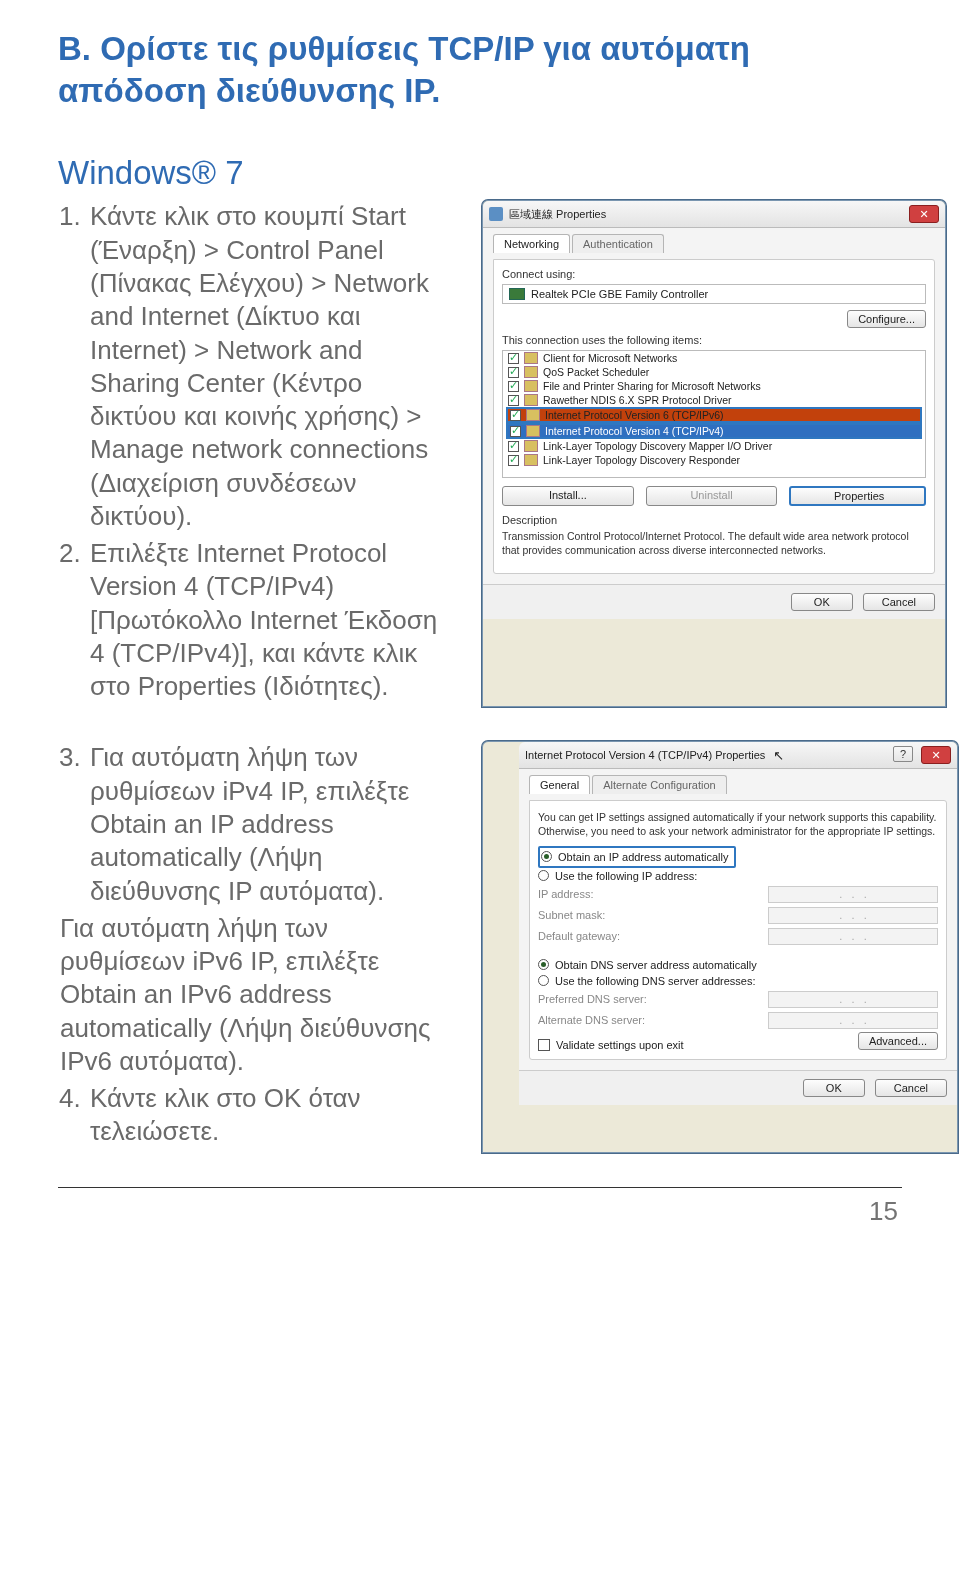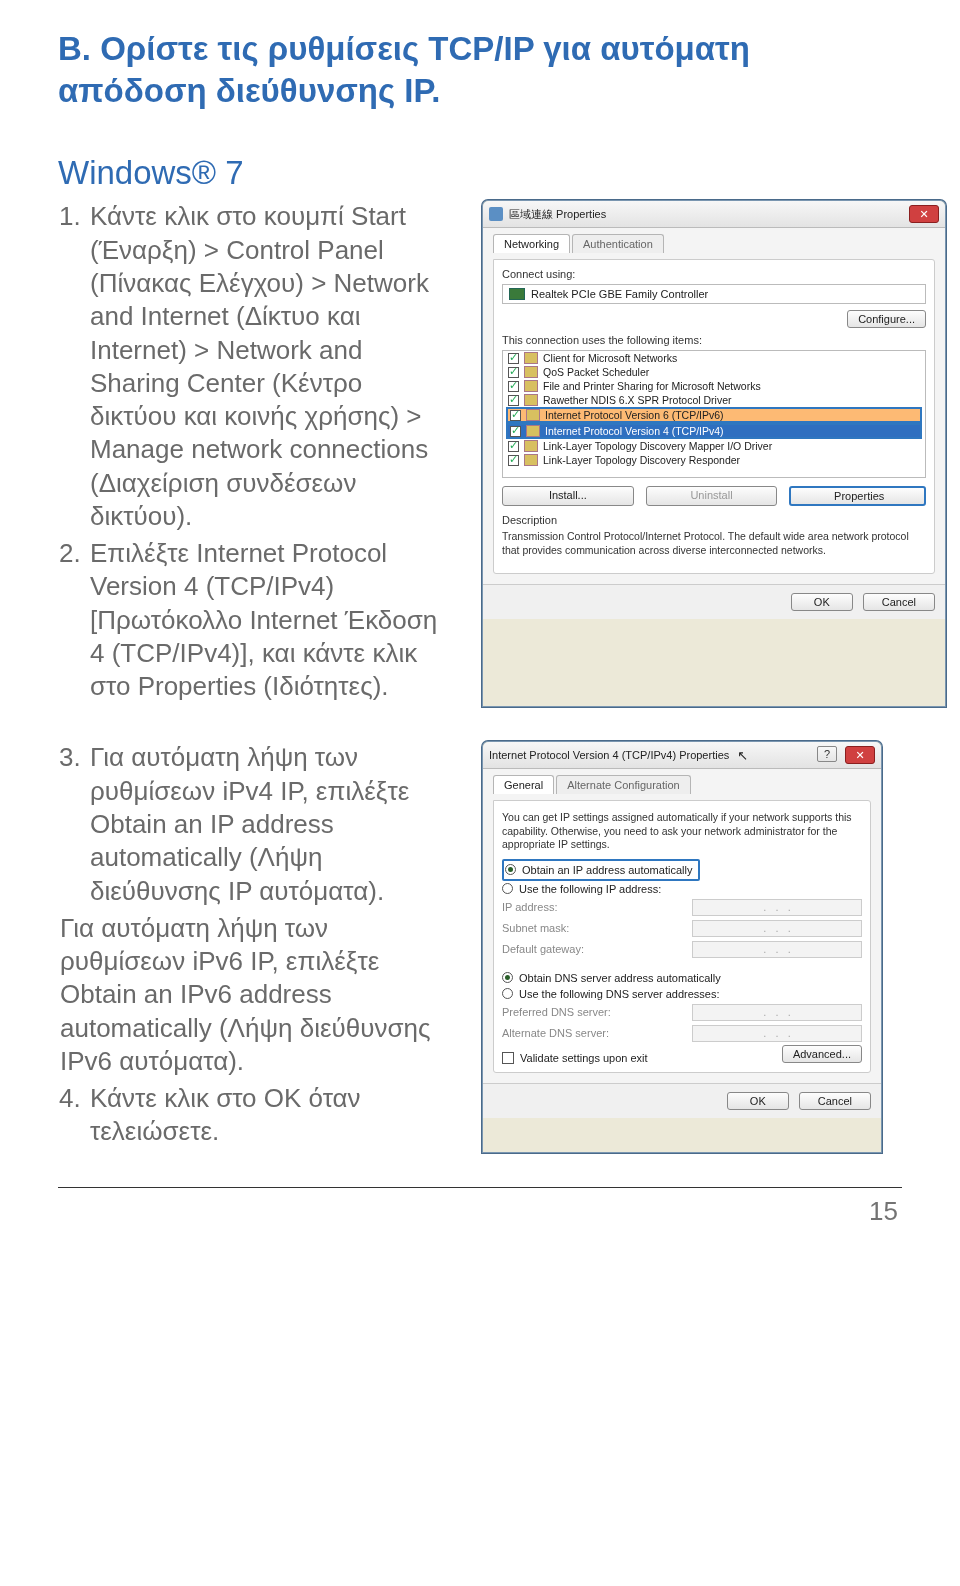--- a/index.html
+++ b/index.html
@@ -106,31 +106,31 @@
     border-radius:3px; font-size:11px; color:#222;
   }
   .rightalign { display:flex; justify-content:flex-end; }
   .listbox {
     border:1px solid #bbb; background:#fff; height:128px; overflow:hidden; margin-bottom:8px;
   }
   .li-row { display:flex; align-items:center; gap:5px; padding:1px 5px; font-size:10.5px; white-space:nowrap;}
   .li-row .chk { width:11px; height:11px; border:1px solid #555; background:#fff; position:relative;}
   .li-row .chk::after { content:"✓"; position:absolute; top:-3px; left:0; font-size:11px; color:#2a5;}
   .li-row .picon { width:14px; height:12px; background:#d8c060; border:1px solid #a78; }
-  .li-row.hi { background:#fdba74; border:2px solid #2f77c0; margin:0 3px; padding:0 2px;}
+  .li-row.hi { background:#c2410c; border:2px solid #2f77c0; margin:0 3px; padding:0 2px;}
   .li-row.sel { background:#2f6fc0; color:#fff;}
   .btnrow { display:flex; gap:12px; margin-bottom:8px;}
   .btnrow .smallbtn { flex:1; text-align:center;}
   .btnrow .smallbtn.ghost { color:#999;}
   .btnrow .hi-btn { border:2px solid #2f77c0;padding-left:13px;}
   .desc { font-size:10.5px; color:#333; margin:2px 0 8px 0; line-height:1.25;}
   .win .footer { display:flex; justify-content:flex-end; gap:10px; padding:8px 10px; background:#f0f0f0; border-top:1px solid #ccc;}
 
   
-  .win2 { width:400px; }
+  .win2 { width:476px;padding-left:36px; }
   .titlebar .help { width:20px; height:16px; border:1px solid #888; background:linear-gradient(#f7f7f7,#e5e5e5); border-radius:2px; display:flex; align-items:center; justify-content:center; font-size:11px; color:#333; margin-right:4px;}
   .titlebar .rightbtns { display:flex; gap:4px;}
   .cursor-icon { font-size:13px; color:#222; margin-left:2px;}
   .radio-row { display:flex; align-items:center; gap:6px; padding:2px 0; font-size:11px;}
   .radio-dot { width:11px; height:11px; border:1px solid #555; border-radius:50%; display:flex; align-items:center; justify-content:center;}
   .radio-dot.on::after { content:""; width:5px; height:5px; background:#2a5f2a; border-radius:50%;}
   .field-line { display:flex; align-items:center; justify-content:space-between; padding:2px 0;}
   .field-line .flabel { color:#888; font-size:11px;}
   .dotsbox { width:170px; height:17px; border:1px solid #ccc; background:#f3f3f3; display:flex; align-items:center; justify-content:space-around; color:#aaa; font-size:11px;}
   .hi-radio { border:2px solid #2f77c0; display:inline-flex; padding:1px 6px 1px 1px; border-radius:2px;}

